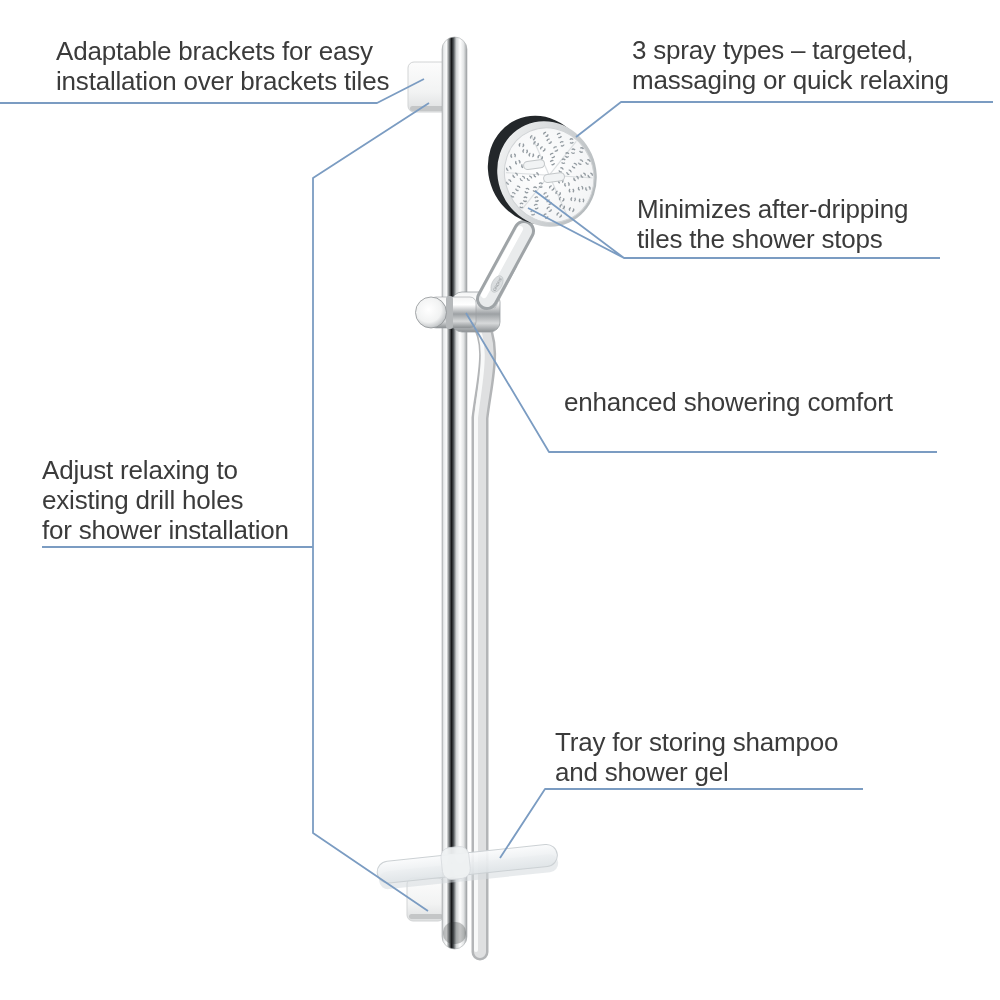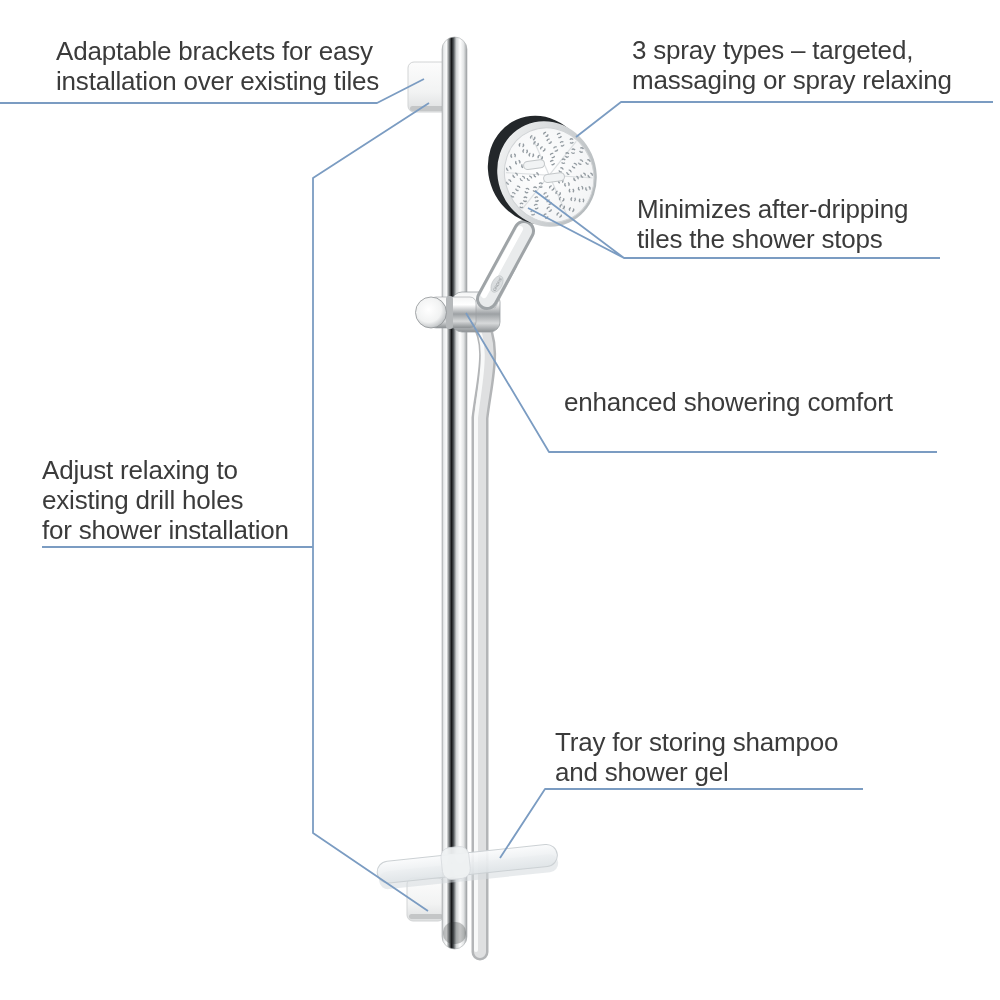--- a/index.html
+++ b/index.html
@@ -212,26 +212,26 @@
       <path d="M42,547 L313,547"></path>
       <path d="M993,102 L621,102 L576,137"></path>
       <path d="M940,258 L624,258 L535,191 M624,258 L528,208"></path>
       <path d="M937,452 L549,452 L466,313"></path>
       <path d="M863,789 L545,789 L500,858"></path>
     </g>
   </svg>
 
   <div class="callout" style="left:16px;top:36px;margin-left:40px;">
     <span>Adaptable brackets for easy</span>
-    <span>installation over existing tiles</span>
+    <span>installation over brackets tiles</span>
   </div>
 
   <div class="callout" style="left:632px;top:35px;">
     <span>3 spray types – targeted,</span>
-    <span>massaging or spray relaxing</span>
+    <span>massaging or quick relaxing</span>
   </div>
 
   <div class="callout" style="left:637px;top:194px;">
     <span>Minimizes after-dripping</span>
     <span>tiles the shower stops</span>
   </div>
 
   <div class="callout" style="left:564px;top:387px;">
     <span>enhanced showering comfort</span>
   </div>

